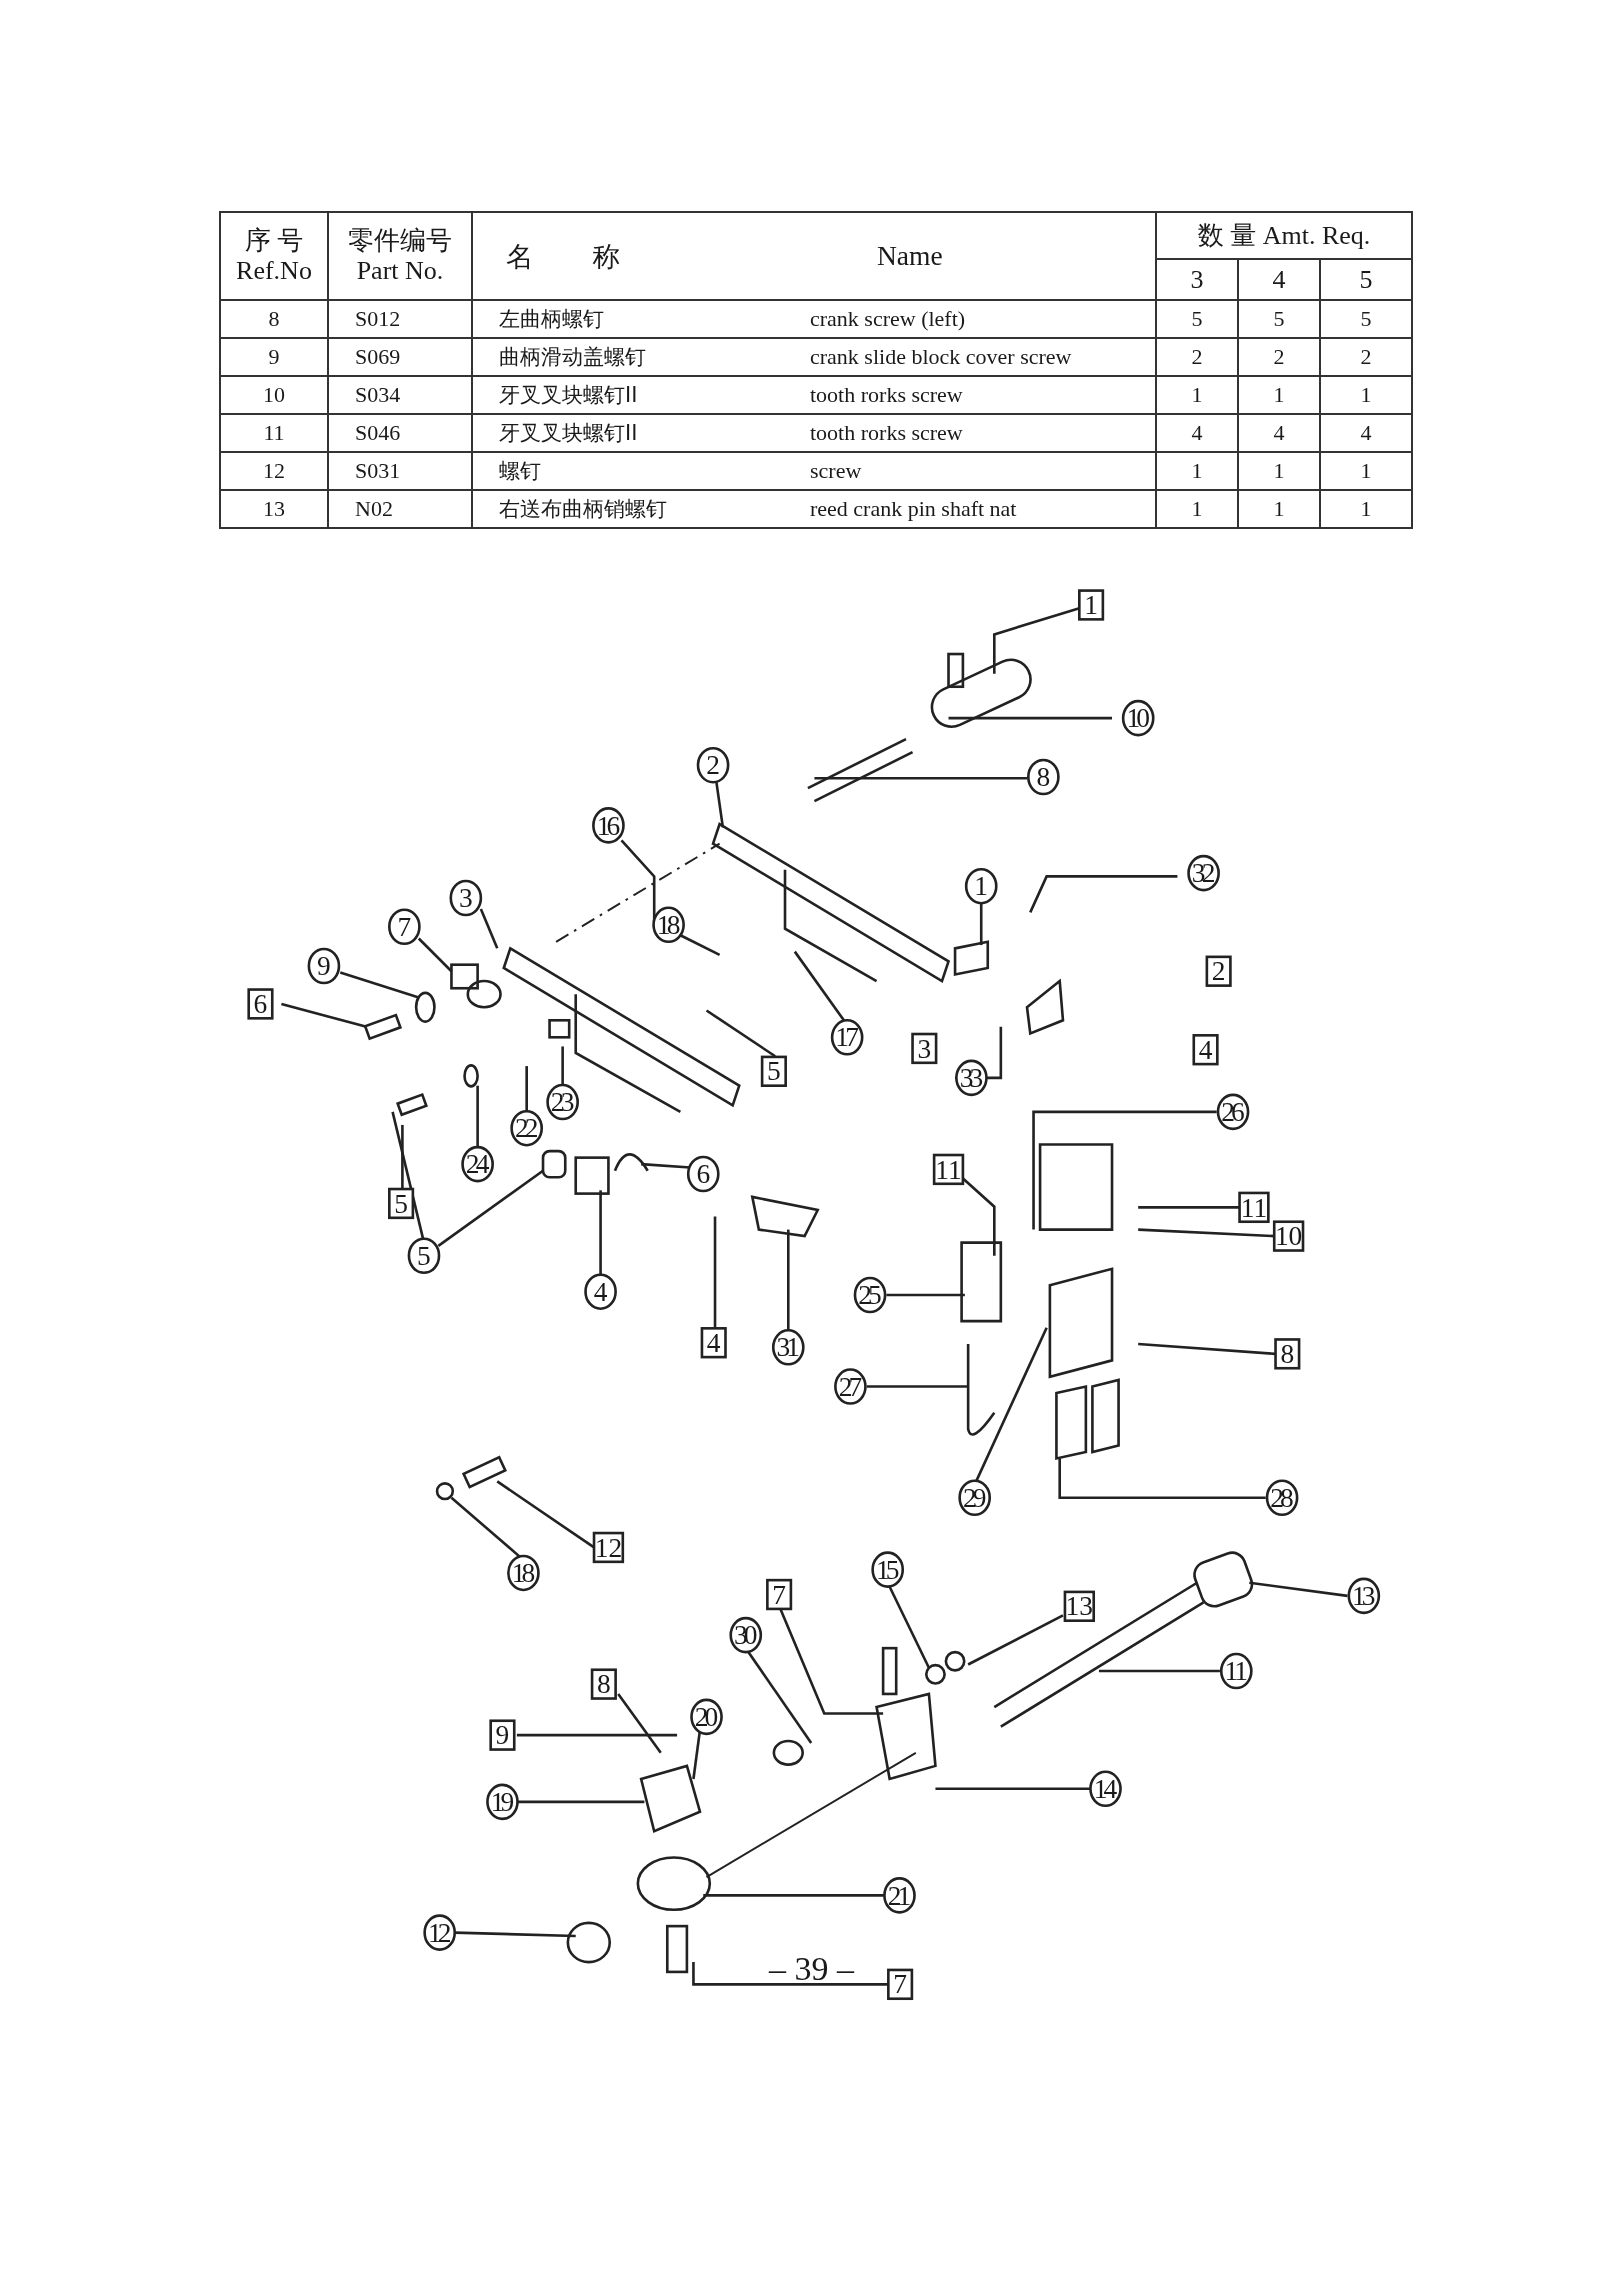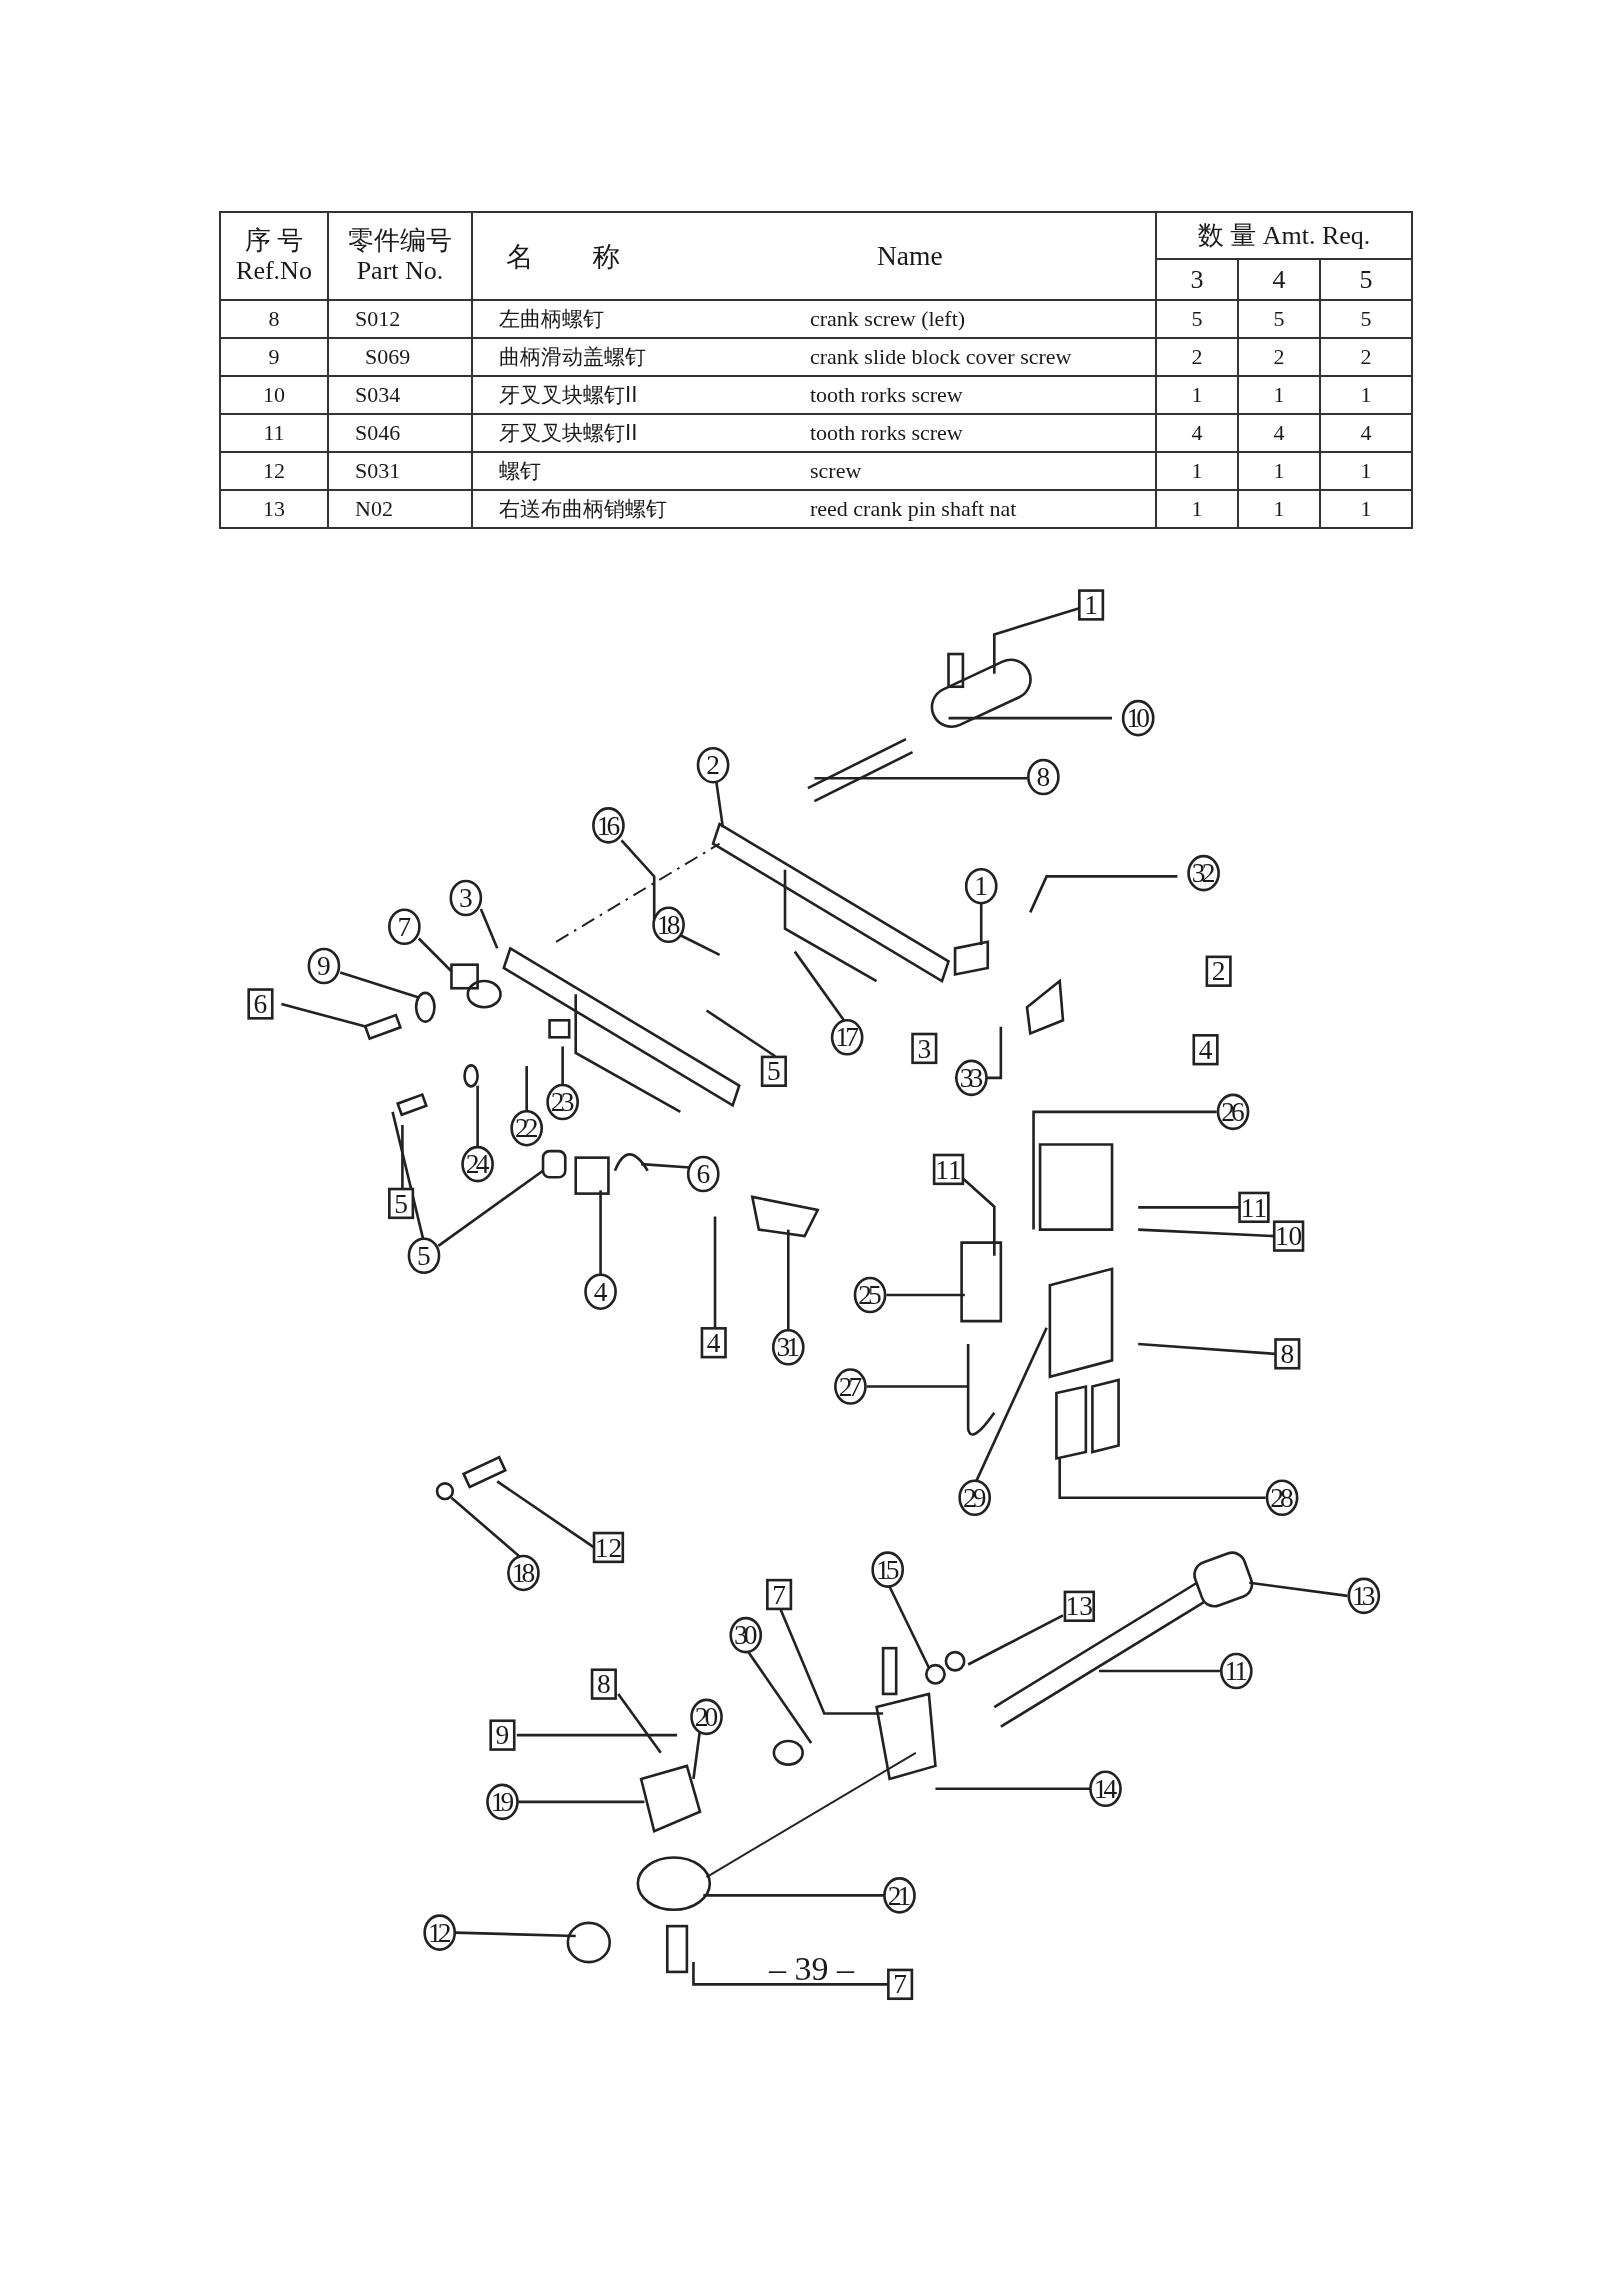--- a/index.html
+++ b/index.html
@@ -63,21 +63,21 @@
       <tr>
         <td>8</td>
         <td class="left" style="padding-left: 26px;">S012</td>
         <td class="zh" style="position: relative;"><span>左曲柄螺钉</span><span style="position: absolute; left: 337px; font-family: &quot;Liberation Serif&quot;, serif; font-size: 22px; top: 50%; transform: translateY(-50%);">crank screw (left)</span></td>
         <td>5</td>
         <td>5</td>
         <td>5</td>
       </tr>
       <tr>
         <td>9</td>
-        <td class="left" style="padding-left: 36px;">S069</td>
+        <td class="left" style="padding-left: 26px;">S069</td>
         <td class="zh" style="position: relative; border-radius: 13px;"><span>曲柄滑动盖螺钉</span><span style="position: absolute; left: 337px; font-family: &quot;Liberation Serif&quot;, serif; font-size: 22px; top: 50%; transform: translateY(-50%);">crank slide block cover screw</span></td>
         <td>2</td>
         <td>2</td>
         <td>2</td>
       </tr>
       <tr>
         <td>10</td>
         <td class="left" style="padding-left: 26px;">S034</td>
         <td class="zh" style="position: relative;"><span>牙叉叉块螺钉II</span><span style="position: absolute; left: 337px; font-family: &quot;Liberation Serif&quot;, serif; font-size: 22px; top: 50%; transform: translateY(-50%);">tooth rorks screw</span></td>
         <td>1</td>

